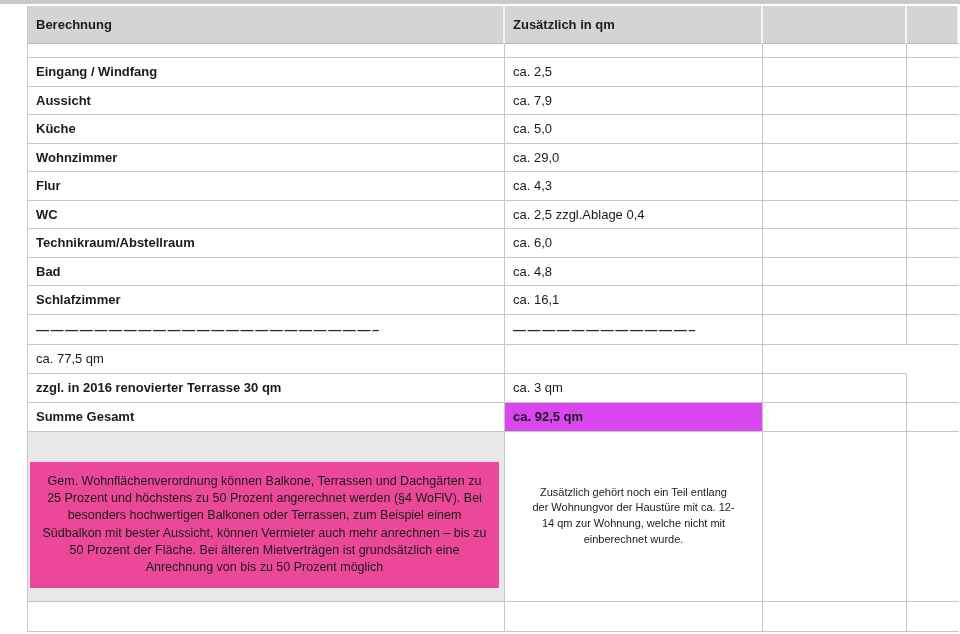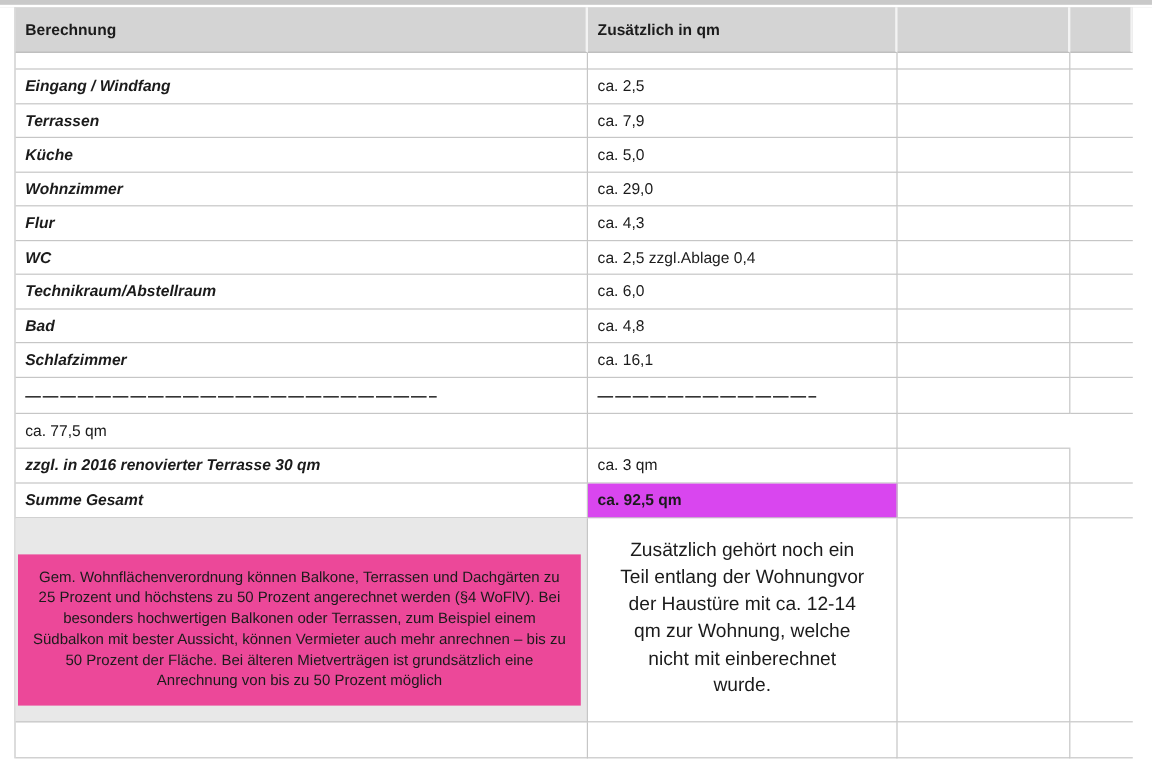--- a/index.html
+++ b/index.html
@@ -5,60 +5,60 @@
   * { box-sizing: border-box; }
   html, body {
     margin: 0; padding: 0;
     width: 960px; height: 634px;
     background: #ffffff;
     font-family: "Liberation Sans", sans-serif;
     color: #1b1b1b;
     overflow: hidden;
   }
   .top-band { height: 6px; background: #c9c9c9; border-bottom: 2px solid #ffffff; }
-  .sheet { margin-left: 12px; width: 932px; border-left: 1px solid #c6c6c6; }
+  .sheet { margin-left: 27px; width: 932px; border-left: 1px solid #c6c6c6; }
   .row { display: grid; grid-template-columns: 477px 258px 144px 1fr; }
   .cell {
     border-right: 1px solid #c6c6c6;
     border-bottom: 1px solid #c6c6c6;
     display: flex; align-items: center;
     padding: 0 8px;
     font-size: 13px;
     overflow: hidden; white-space: nowrap;
   }
   .cell.last { border-right: none; }
   .header .cell {
     height: 38px;
     background: #d4d4d4;
     font-weight: bold;
     border-right: 2px solid #f3f3f3;
     border-bottom: 1px solid #b9b9b9;
   }
   .spacer .cell { height: 14px; }
   .data .cell { height: 28.5px; }
-  .label { font-weight: bold; font-style: italic; }
+  .label { font-weight: bold; }
   .value { font-weight: normal; }
   .sep .cell { height: 30px; font-weight: bold; letter-spacing: -1px; color: #2a2a2a; }
   .summary .cell { height: 29px; }
   .highlight { background: #d946ef; font-weight: bold; }
   .note .cell { height: 170px; align-items: stretch; padding: 0; white-space: normal; }
   .note-cell-left { background: #e8e8e8; display: block !important; }
   .note-box {
     margin: 30px 5px 12px 2px;
     height: 126px;
     background: #ec4899;
     display: flex; align-items: center; justify-content: center;
     text-align: center;
     font-size: 12.5px; line-height: 1.38;
     padding: 2px 10px;
   }
   .note-cell-right {
     display: flex !important; align-items: center !important; justify-content: center;
     text-align: center;
-    font-size: 16px; line-height: 1.42;
+    font-size: 11px; line-height: 1.42;
     padding: 0 26px !important;
     background: #ffffff;
   }
   .bottom .cell { height: 30px; }
 </style>
 </head>
 <body>
 
 <div class="top-band"></div>
 
@@ -78,21 +78,21 @@
     <div class="cell last"></div>
   </div>
 
   <div class="row data">
     <div class="cell label">Eingang / Windfang</div>
     <div class="cell value">ca. 2,5</div>
     <div class="cell"></div>
     <div class="cell last"></div>
   </div>
   <div class="row data">
-    <div class="cell label">Terrassen</div>
+    <div class="cell label">Aussicht</div>
     <div class="cell value">ca. 7,9</div>
     <div class="cell"></div>
     <div class="cell last"></div>
   </div>
   <div class="row data">
     <div class="cell label">Küche</div>
     <div class="cell value">ca. 5,0</div>
     <div class="cell"></div>
     <div class="cell last"></div>
   </div>

